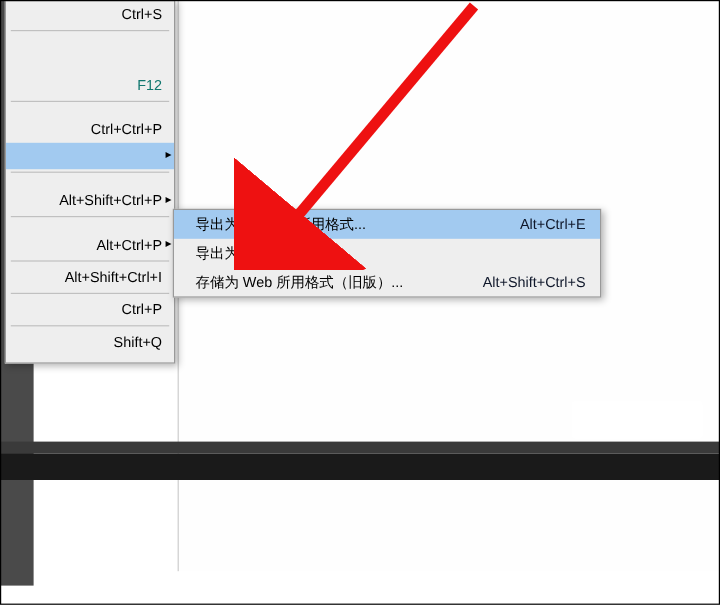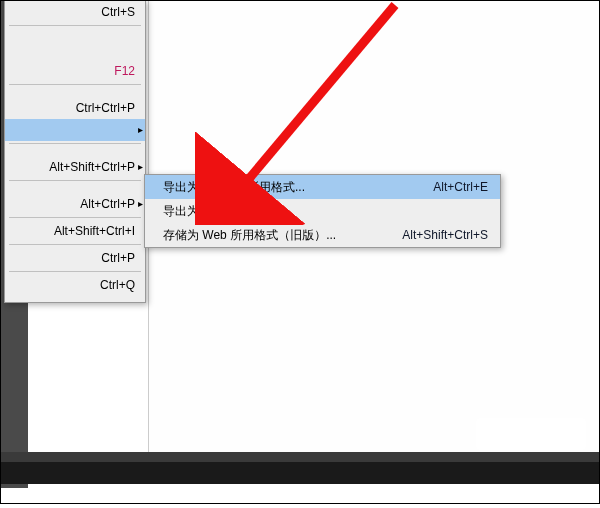--- a/index.html
+++ b/index.html
@@ -1,24 +1,24 @@
 <!DOCTYPE html>
 <html><head>
 <meta charset="utf-8">
 <style>
   html,body{margin:0;padding:0;width:600px;height:508px;overflow:hidden;font-family:"Microsoft YaHei",Arial,sans-serif;font-size:12px;background:#fff}
-  .stage{position:relative;width:600px;height:484px}
+  .stage{position:relative;width:600px;height:400px}
   .dark-left{position:absolute;left:0;top:0;width:28px;height:488px;background:#4a4a4a}
   .dark-bottom{position:absolute;left:0;bottom:0;width:600px;height:22px;background:#1a1a1a}
   .dark-bottom2{position:absolute;left:0;bottom:22px;width:600px;height:10px;background:#3a3a3a}
   .canvas-area{position:absolute;left:148px;top:0;width:452px;height:476px;background:#fefefe;border-left:1px solid #ccc}
   .menu-main{position:absolute;left:4px;top:0;width:140px;background:#eeeeee;border:1px solid #999;box-shadow:2px 2px 6px rgba(0,0,0,0.3)}
   .menu-main .item{height:22px;line-height:22px;text-align:right;padding-right:10px;color:#000;position:relative}
   .menu-main .item.sep{height:0;border-top:1px solid #c0c0c0;margin:2px 4px}
-  .menu-main .item.dim{color:#be185d}
+  .menu-main .item.dim{color:#0f766e}
   .menu-main .item.highlight{background:#a2caf0}
   .menu-main .item .arrow{position:absolute;right:2px;top:0;font-size:10px}
   .submenu{position:absolute;left:144px;top:174px;width:355px;background:#eeeeee;border:1px solid #999;box-shadow:2px 2px 6px rgba(0,0,0,0.3);z-index:5}
   .submenu .sitem{display:flex;height:24px;line-height:24px;padding:0 12px 0 18px;color:#000;justify-content:space-between}
   .submenu .sitem.highlight{background:#a2caf0}
   .submenu .sitem .lbl{white-space:nowrap}
   .submenu .sitem .sc{color:#0f172a}
   .red-arrow{position:absolute;z-index:10;pointer-events:none}
   .watermark{position:absolute;right:14px;bottom:34px;width:110px;height:32px;background:rgba(255,255,255,0.55);border-radius:4px}
   .frame-border{position:absolute;left:0;top:0;width:598px;height:502px;border:1px solid #000;pointer-events:none}
@@ -47,21 +47,21 @@
     <div style="height:10px"></div>
     <div class="item"><span>Alt+Shift+Ctrl+P</span><span class="arrow">▸</span></div>
     <div class="item sep"></div>
     <div style="height:10px"></div>
     <div class="item"><span>Alt+Ctrl+P</span><span class="arrow">▸</span></div>
     <div class="item sep"></div>
     <div class="item"><span>Alt+Shift+Ctrl+I</span></div>
     <div class="item sep"></div>
     <div class="item"><span>Ctrl+P</span></div>
     <div class="item sep"></div>
-    <div class="item"><span>Ctrl+Q</span></div>
+    <div class="item"><span>Shift+Q</span></div>
     <div style="height:6px"></div>
   </div>
 
   <div class="submenu">
     <div class="sitem highlight">
       <span class="lbl">导出为多种屏幕所用格式...</span>
       <span class="sc">Alt+Ctrl+E</span>
     </div>
     <div class="sitem">
       <span class="lbl">导出为...</span>

